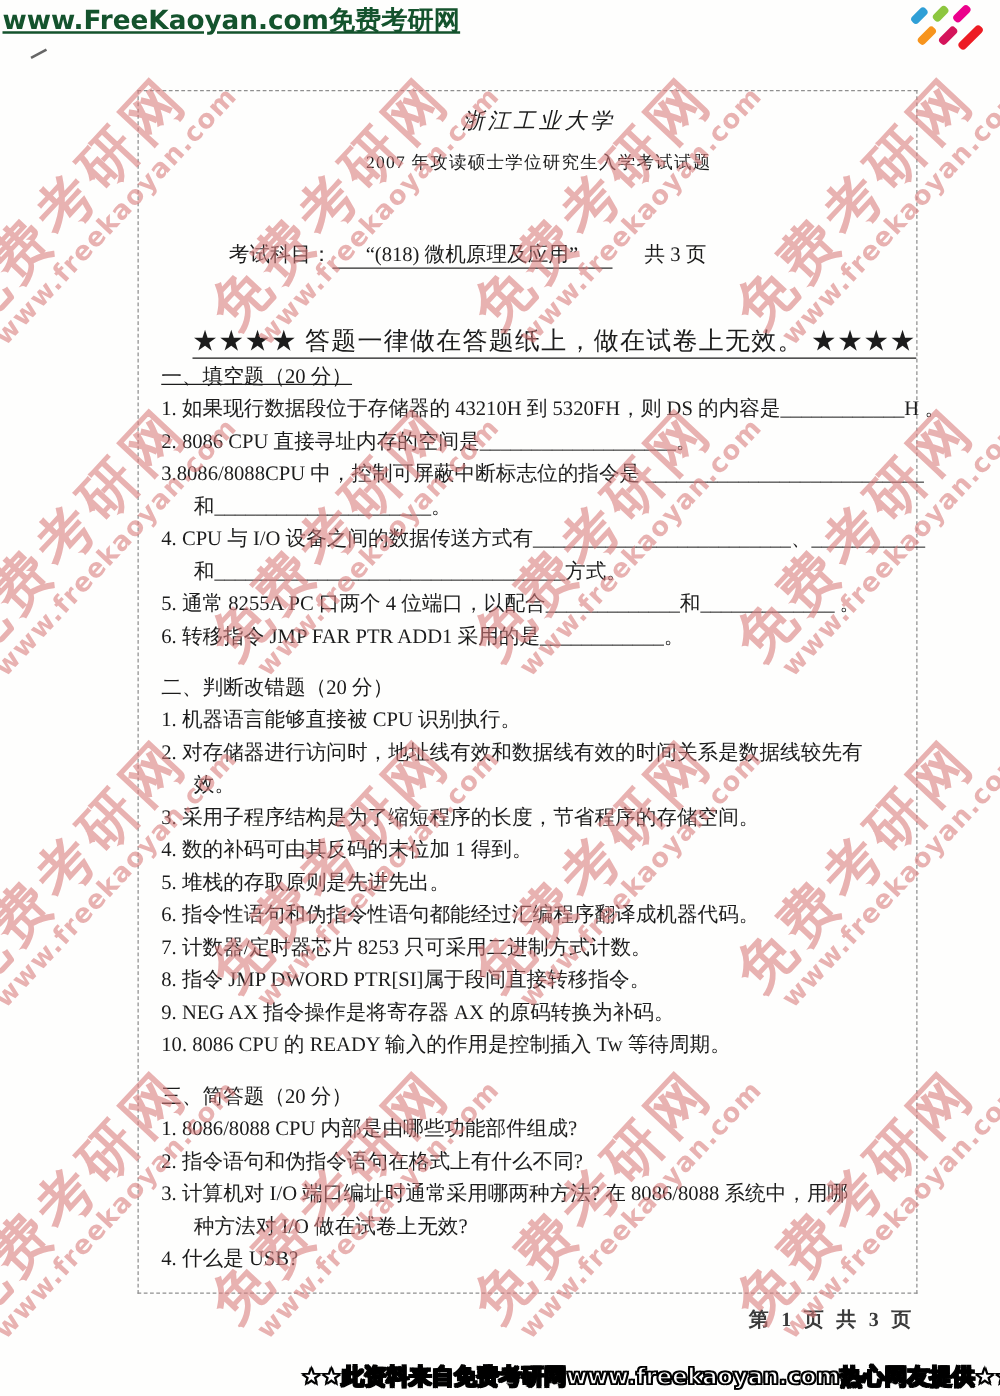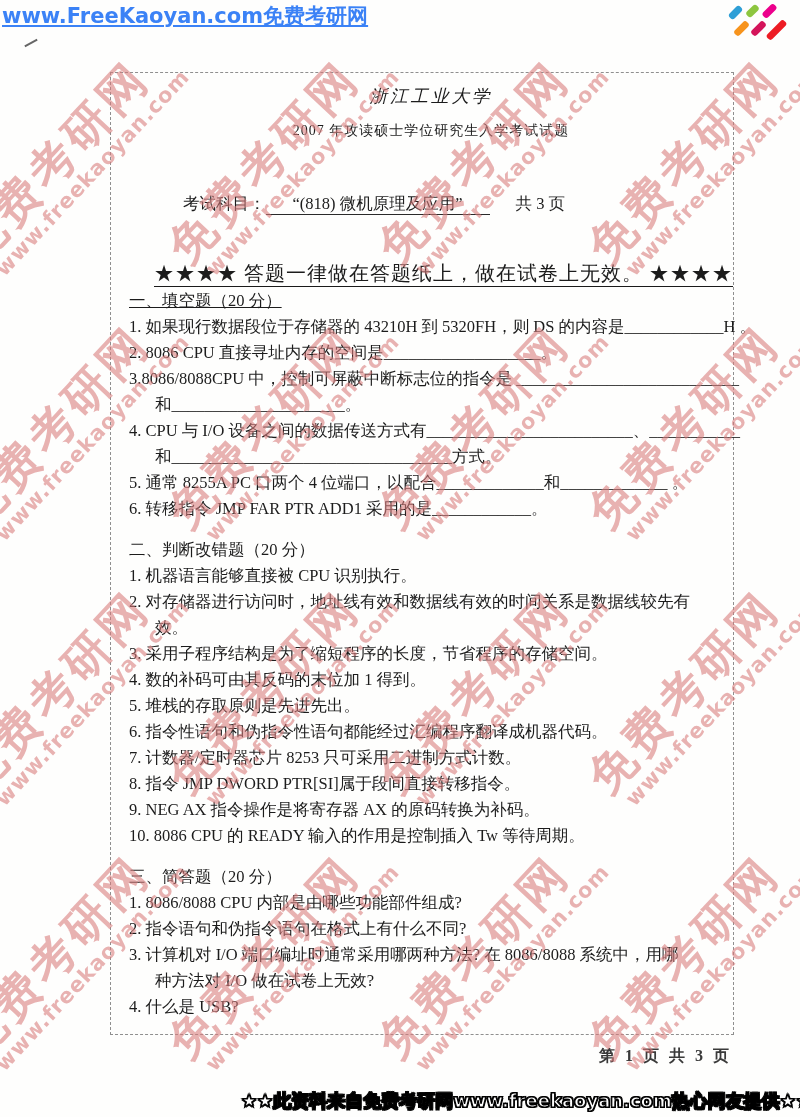--- a/index.html
+++ b/index.html
@@ -8,21 +8,21 @@
     width:800px;height:1117px;
     background:#fefefd;
     overflow:hidden;
     font-family:"Liberation Serif","DejaVu Serif",serif;
     color:#1c1c1c;
   }
   
   .site-header{
     position:absolute;top:2px;left:2px;z-index:10;
     font-family:"DejaVu Sans","Liberation Sans",sans-serif;
-    font-size:21px;font-weight:bold;color:#3b82f6;
+    font-size:21px;font-weight:bold;color:#14532d;
     text-decoration:underline;white-space:nowrap;
   }
   
   .logo{position:absolute;top:3px;left:722px;width:76px;height:40px;z-index:10;}
   .logo .stripe{
     position:absolute;width:7px;border-radius:3px;transform:rotate(45deg);
   }
   
   .pen-mark{
     position:absolute;left:24px;top:42px;width:14px;height:0;

